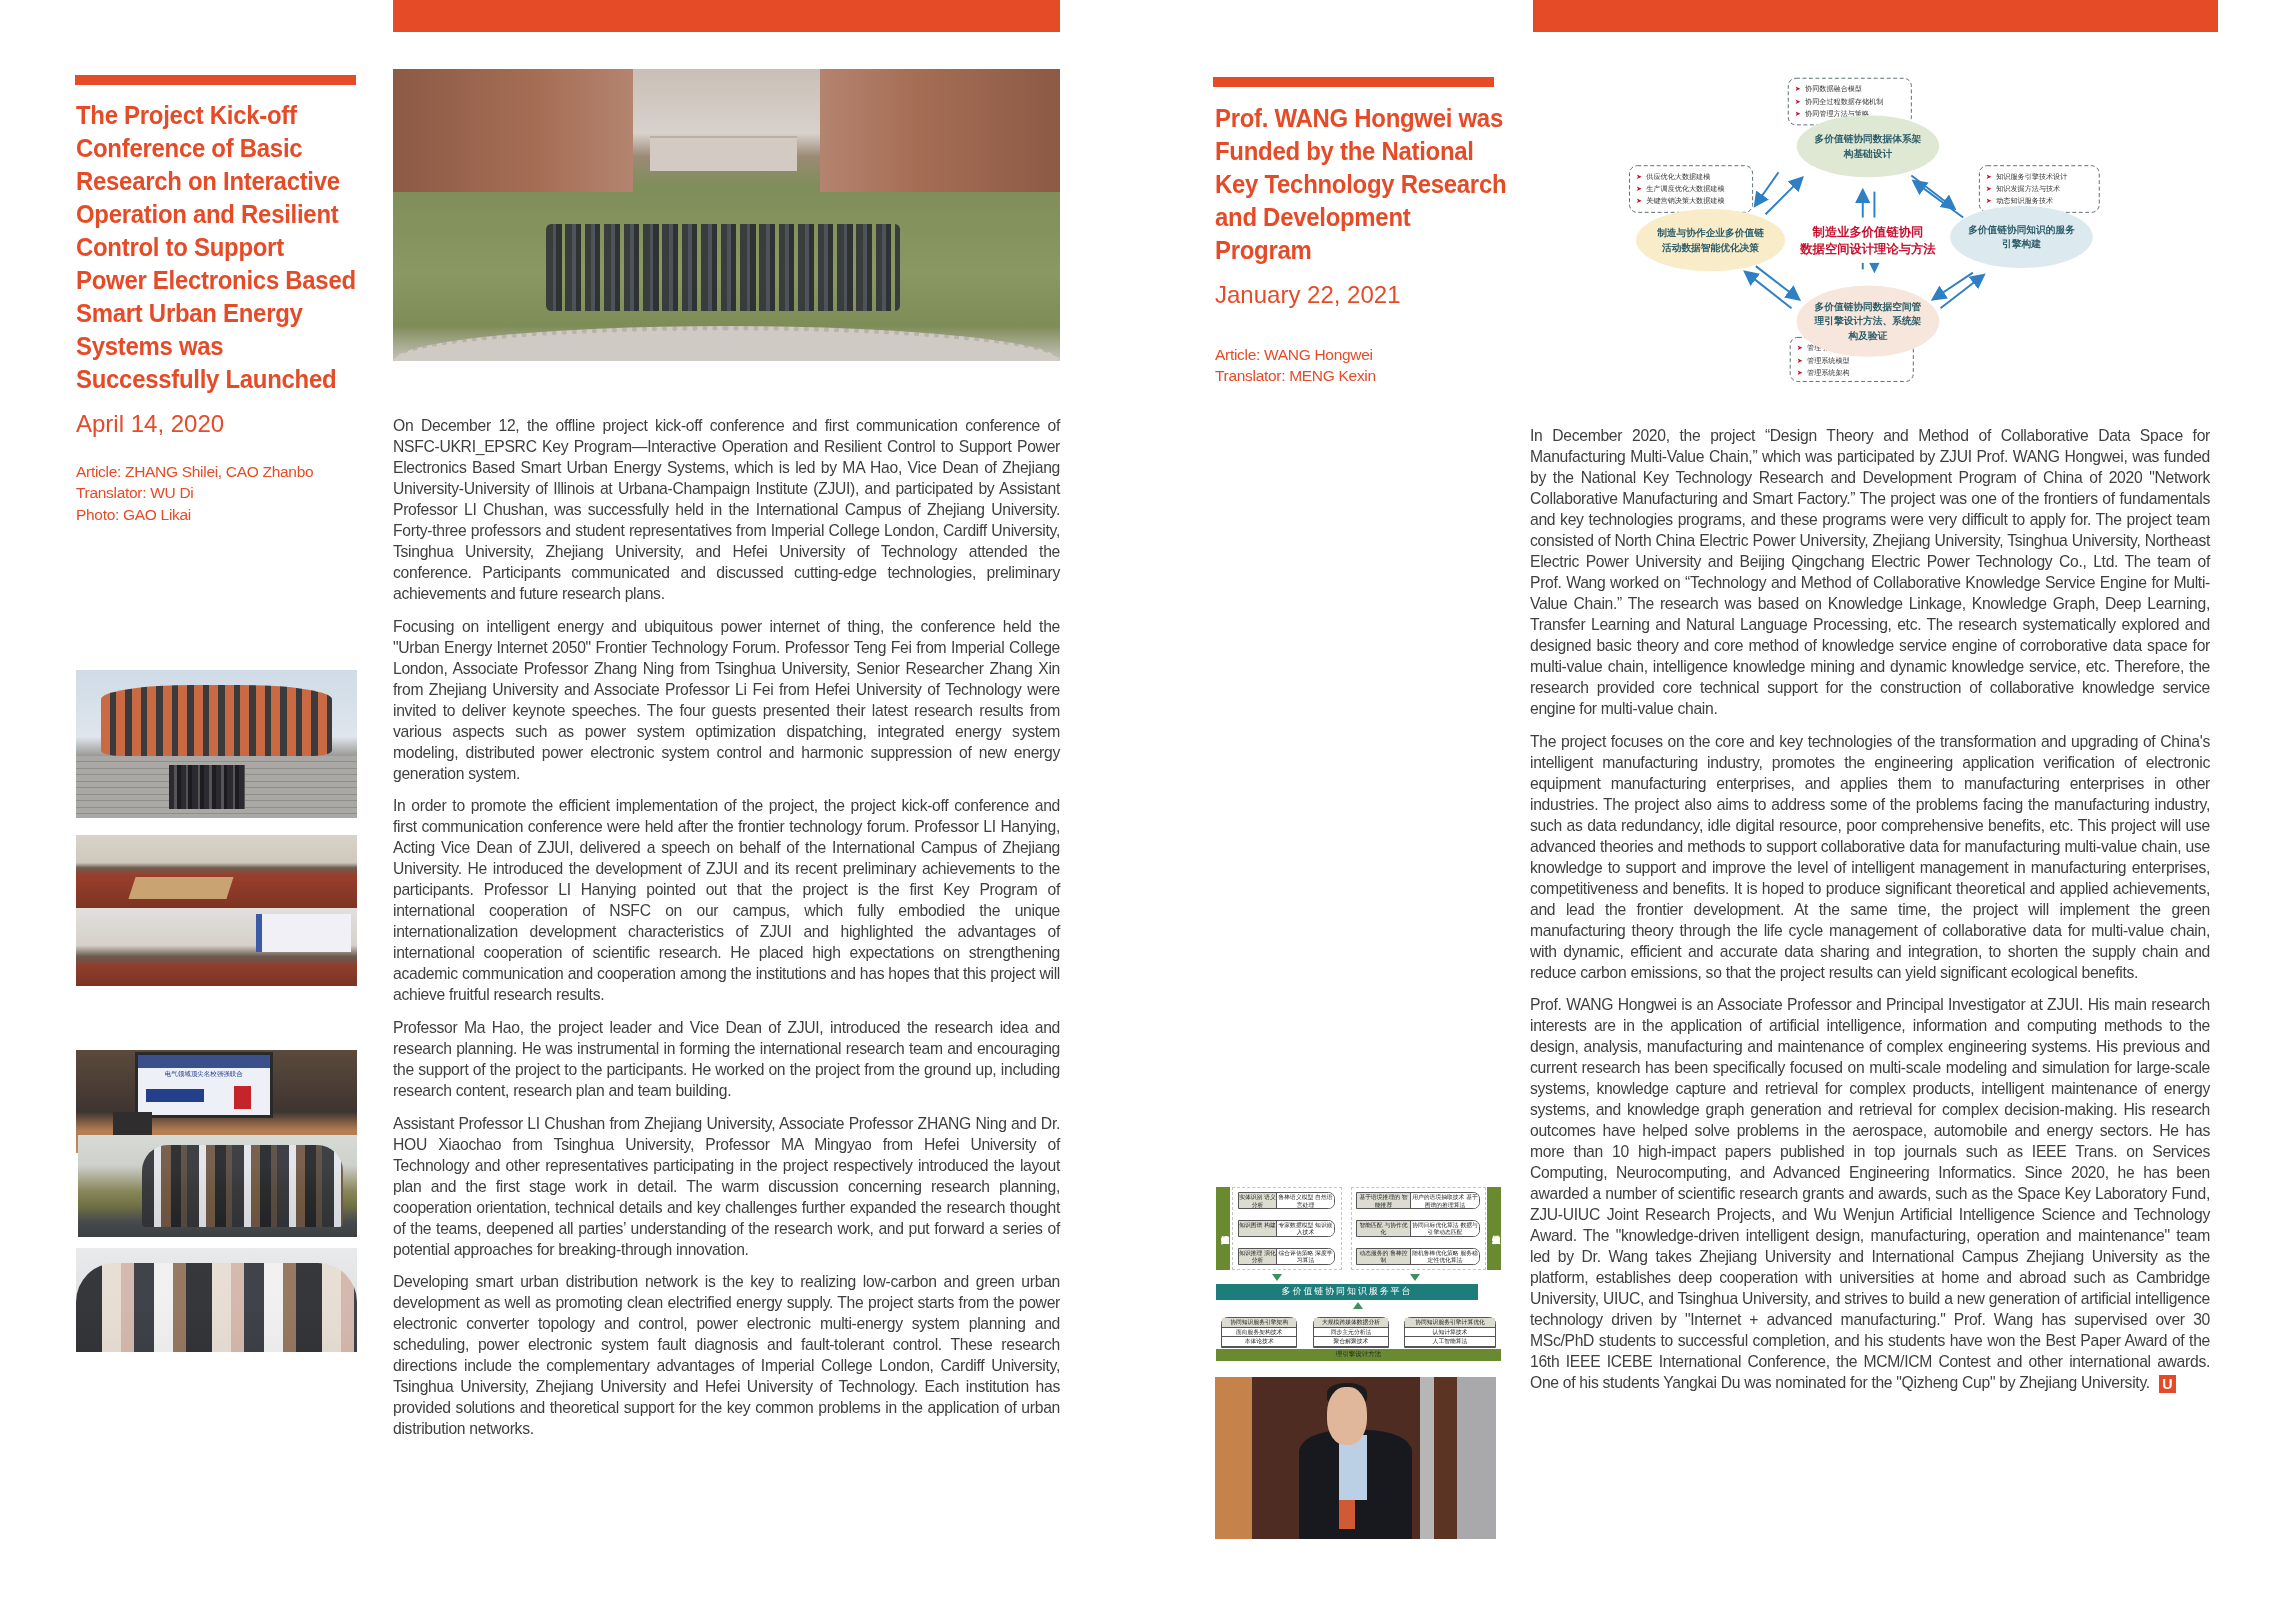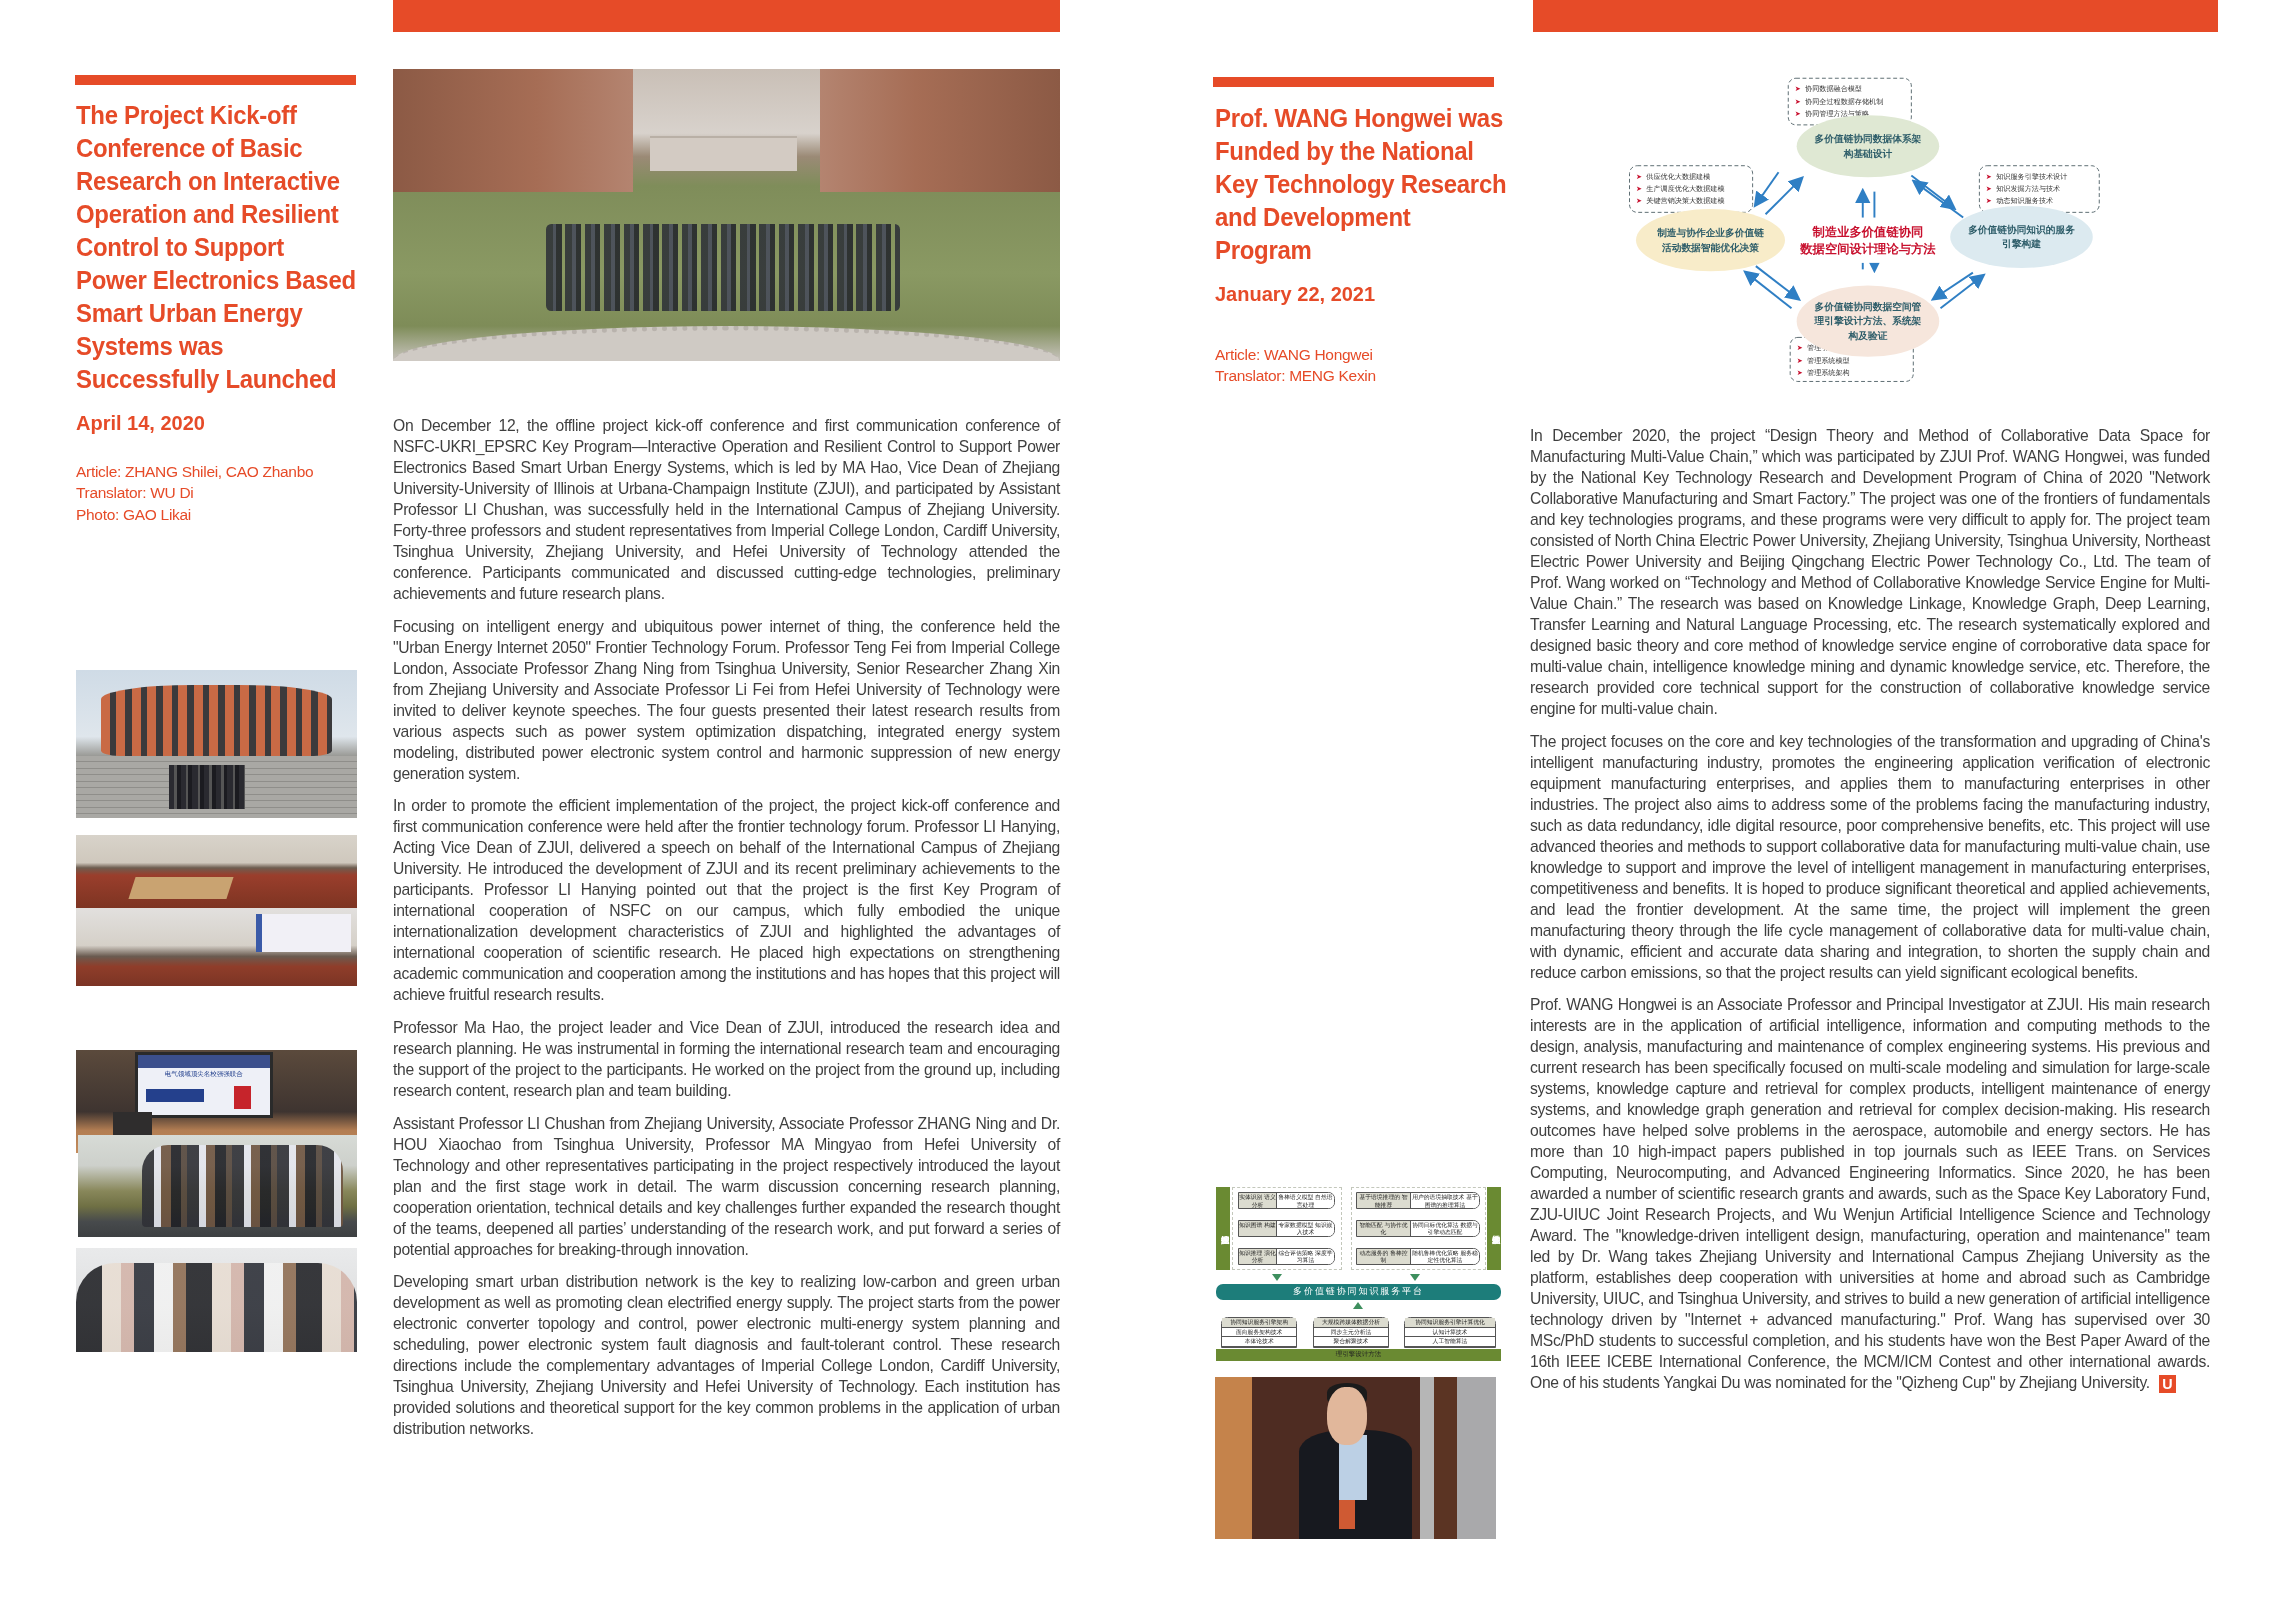--- a/index.html
+++ b/index.html
@@ -15,21 +15,21 @@
     font-weight: 700;
     color: #e64b28;
     font-size: 26.6px;
     line-height: 33px;
     letter-spacing: -0.3px;
     transform: scaleX(0.9);
     transform-origin: left top;
     width: 311px;
   }
   .headline-r { font-size: 26.6px; line-height: 33px; width: 324px; }
-  .date { color: #e64b28; font-weight: 700; font-size: 20px; line-height: 31px; }
+  .date { color: #e64b28; font-weight: 400; font-size: 24px; line-height: 31px; }
   .credit { color: #e64b28; font-size: 15.5px; line-height: 21.4px; letter-spacing: -0.3px; }
 
   .body-text {
     font-size: 15.7px;
     line-height: 21px;
     text-align: justify;
     color: #3f3f3f;
     letter-spacing: -0.3px;
   }
   .body-text p { margin-bottom: 11.7px; }
@@ -267,21 +267,21 @@
       <div class="b">协同目标优化算法 数据与引擎动态匹配</div>
     </div>
   <div class="row" style="left:140px; top:61px; width:124px;">
       <div class="a" style="width:54px">动态服务的 鲁棒控制</div>
       <div class="b">随机鲁棒优化策略 服务稳定性优化算法</div>
     </div>
   <div class="side" style="left:271px; top:0; width:14.3px; height:83px;">动态知识服务技术</div>
 
   <div class="arrow-d" style="left:56px; top:87px;"></div>
   <div class="arrow-d" style="left:194px; top:87px;"></div>
-  <div class="bar" style="left:0; top:97px; width:285px; height:15.5px; line-height:15.5px;border-radius:7px;">多价值链协同知识服务平台</div>
+  <div class="bar" style="left:0; top:97px; width:262px; height:15.5px; line-height:15.5px;">多价值链协同知识服务平台</div>
   <div class="arrow-u" style="left:137px; top:115px;"></div>
 
   <div class="box3" style="left:5.2px; top:130px; width:76px;">
       <div>协同知识服务引擎架构</div>
       <div>面向服务架构技术</div>
       <div>本体论技术</div>
     </div>
   <div class="box3" style="left:97px; top:130px; width:76px;">
       <div>大规模跨媒体数据分析</div>
       <div>同步主元分析法</div>

